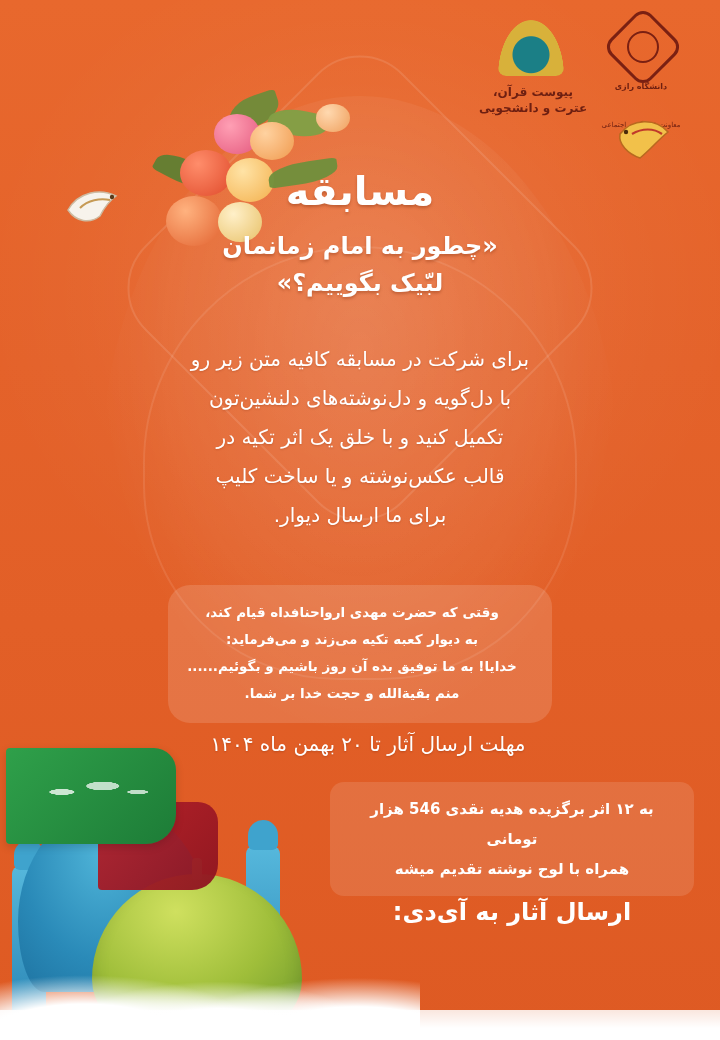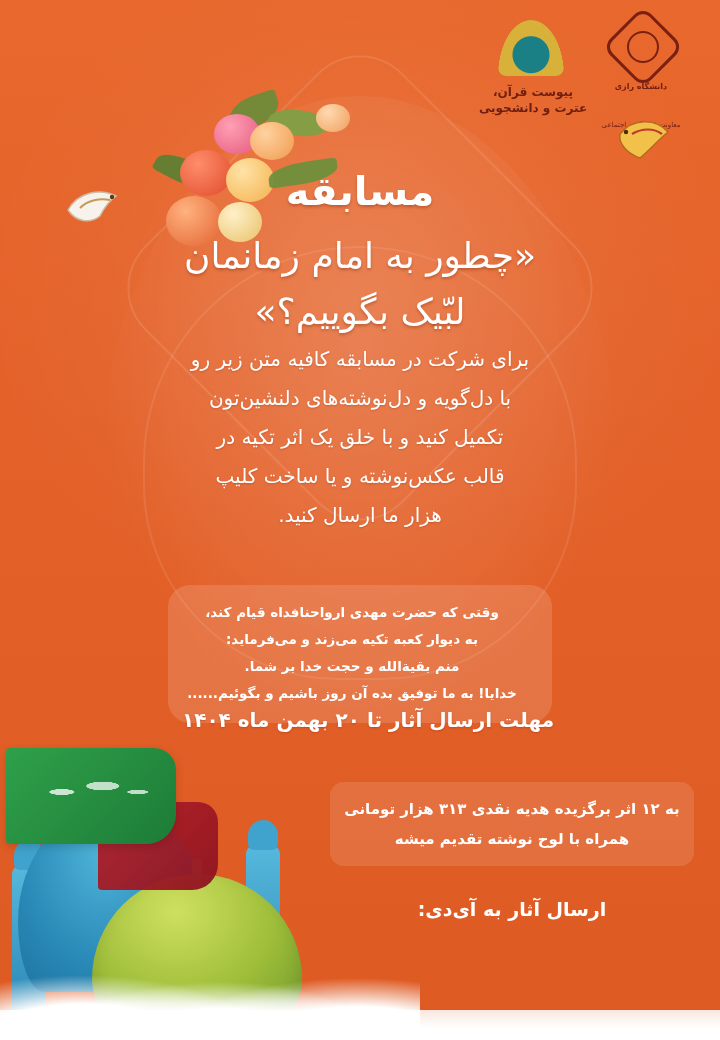--- a/index.html
+++ b/index.html
@@ -70,58 +70,58 @@
   .bird{position:absolute;pointer-events:none;}
 
   
   .title-wrap{position:absolute;top:168px;left:0;right:0;text-align:center;color:#ffffff;}
   .title-main{
     font-size:40px;font-weight:bold;letter-spacing:0;
     text-shadow:0 2px 3px rgba(120,40,10,.35);
     margin-bottom:14px;
   }
   .title-sub{
-    font-size:36px;font-weight:normal;line-height:1.55;
+    font-size:24px;font-weight:bold;line-height:1.55;
     text-shadow:0 2px 3px rgba(120,40,10,.35);
     padding:0 140px;
   }
   .body-text{
     position:absolute;top:340px;left:0;right:0;
     text-align:center;color:#ffffff;
     font-size:20px;line-height:1.95;font-weight:normal;
     padding:0 170px;
     text-shadow:0 1px 2px rgba(120,40,10,.25);
   }
 
   .quote-box{
     position:absolute;top:585px;left:168px;right:168px;
     background:rgba(255,255,255,0.14);
     border-radius:22px;
     padding:14px 32px 16px 16px;
     text-align:center;color:#ffffff;
     font-size:13.5px;line-height:2.0;font-weight:bold;
   }
   .deadline{
-    position:absolute;top:708px;left:0;right:0;
-    text-align:center;color:#ffffff;
-    font-size:20px;font-weight:bold;
+    position:absolute;top:732px;left:0;right:0;
+    text-align:center;color:#ffffff;
+    font-size:20px;font-weight:normal;
     text-shadow:0 1px 2px rgba(120,40,10,.3);
     margin-left:16px;
   }
   .prize-box{
     position:absolute;top:782px;left:330px;right:26px;
     background:rgba(255,255,255,0.12);
     border-radius:14px;
     padding:12px 14px;
     text-align:center;color:#ffffff;
     font-size:15px;font-weight:bold;line-height:2.0;
   }
   .send-label{
     position:absolute;top:898px;left:330px;right:26px;
-    text-align:center;color:#ffffff;font-size:19px;font-weight:bold;
+    text-align:center;color:#ffffff;font-size:24px;font-weight:bold;
   }
   .handle-row{
     position:absolute;top:930px;left:330px;right:26px;
     text-align:center;color:#ffffff;font-size:21px;font-weight:bold;
     direction:ltr;
   }
   .handle-row .eita{font-size:19px;}
 
   
   .bottom{position:absolute;left:0;bottom:0;width:420px;height:330px;overflow:hidden;}
@@ -241,34 +241,34 @@
     <div class="title-main">مسابقه</div>
     <div class="title-sub">«چطور به امام زمانمان</div>
     <div class="title-sub">لبّیک بگوییم؟»</div>
   </div>
 
   <div class="body-text">
     <div>برای شرکت در مسابقه کافیه متن زیر رو</div>
     <div>با دل‌گویه و دل‌نوشته‌های دلنشین‌تون</div>
     <div>تکمیل کنید و با خلق یک اثر تکیه در</div>
     <div>قالب عکس‌نوشته و یا ساخت کلیپ</div>
-    <div>هزار ما ارسال کنید.</div>
+    <div>برای ما ارسال دیوار.</div>
   </div>
 
   <div class="quote-box">
     <div>وقتی که حضرت مهدی ارواحنافداه قیام کند،</div>
     <div>به دیوار کعبه تکیه می‌زند و می‌فرماید:</div>
+    <div>خدایا! به ما توفیق بده آن روز باشیم و بگوئیم......</div>
     <div>منم بقیةالله و حجت خدا بر شما.</div>
-    <div>خدایا! به ما توفیق بده آن روز باشیم و بگوئیم......</div>
   </div>
 
   <div class="deadline">مهلت ارسال آثار تا ۲۰ بهمن ماه ۱۴۰۴</div>
 
   <div class="prize-box">
-    <div>به ۱۲ اثر برگزیده هدیه نقدی ۳۱۳ هزار تومانی</div>
+    <div>به ۱۲ اثر برگزیده هدیه نقدی 546 هزار تومانی</div>
     <div>همراه با لوح نوشته تقدیم میشه</div>
   </div>
 
   <div class="send-label">ارسال آثار به آی‌دی:</div>
 
   <div class="bottom">
     <div class="minaret m1"></div>
     <div class="minaret m2"></div>
     <div class="dome-blue"></div>
     <div class="dome"></div>

